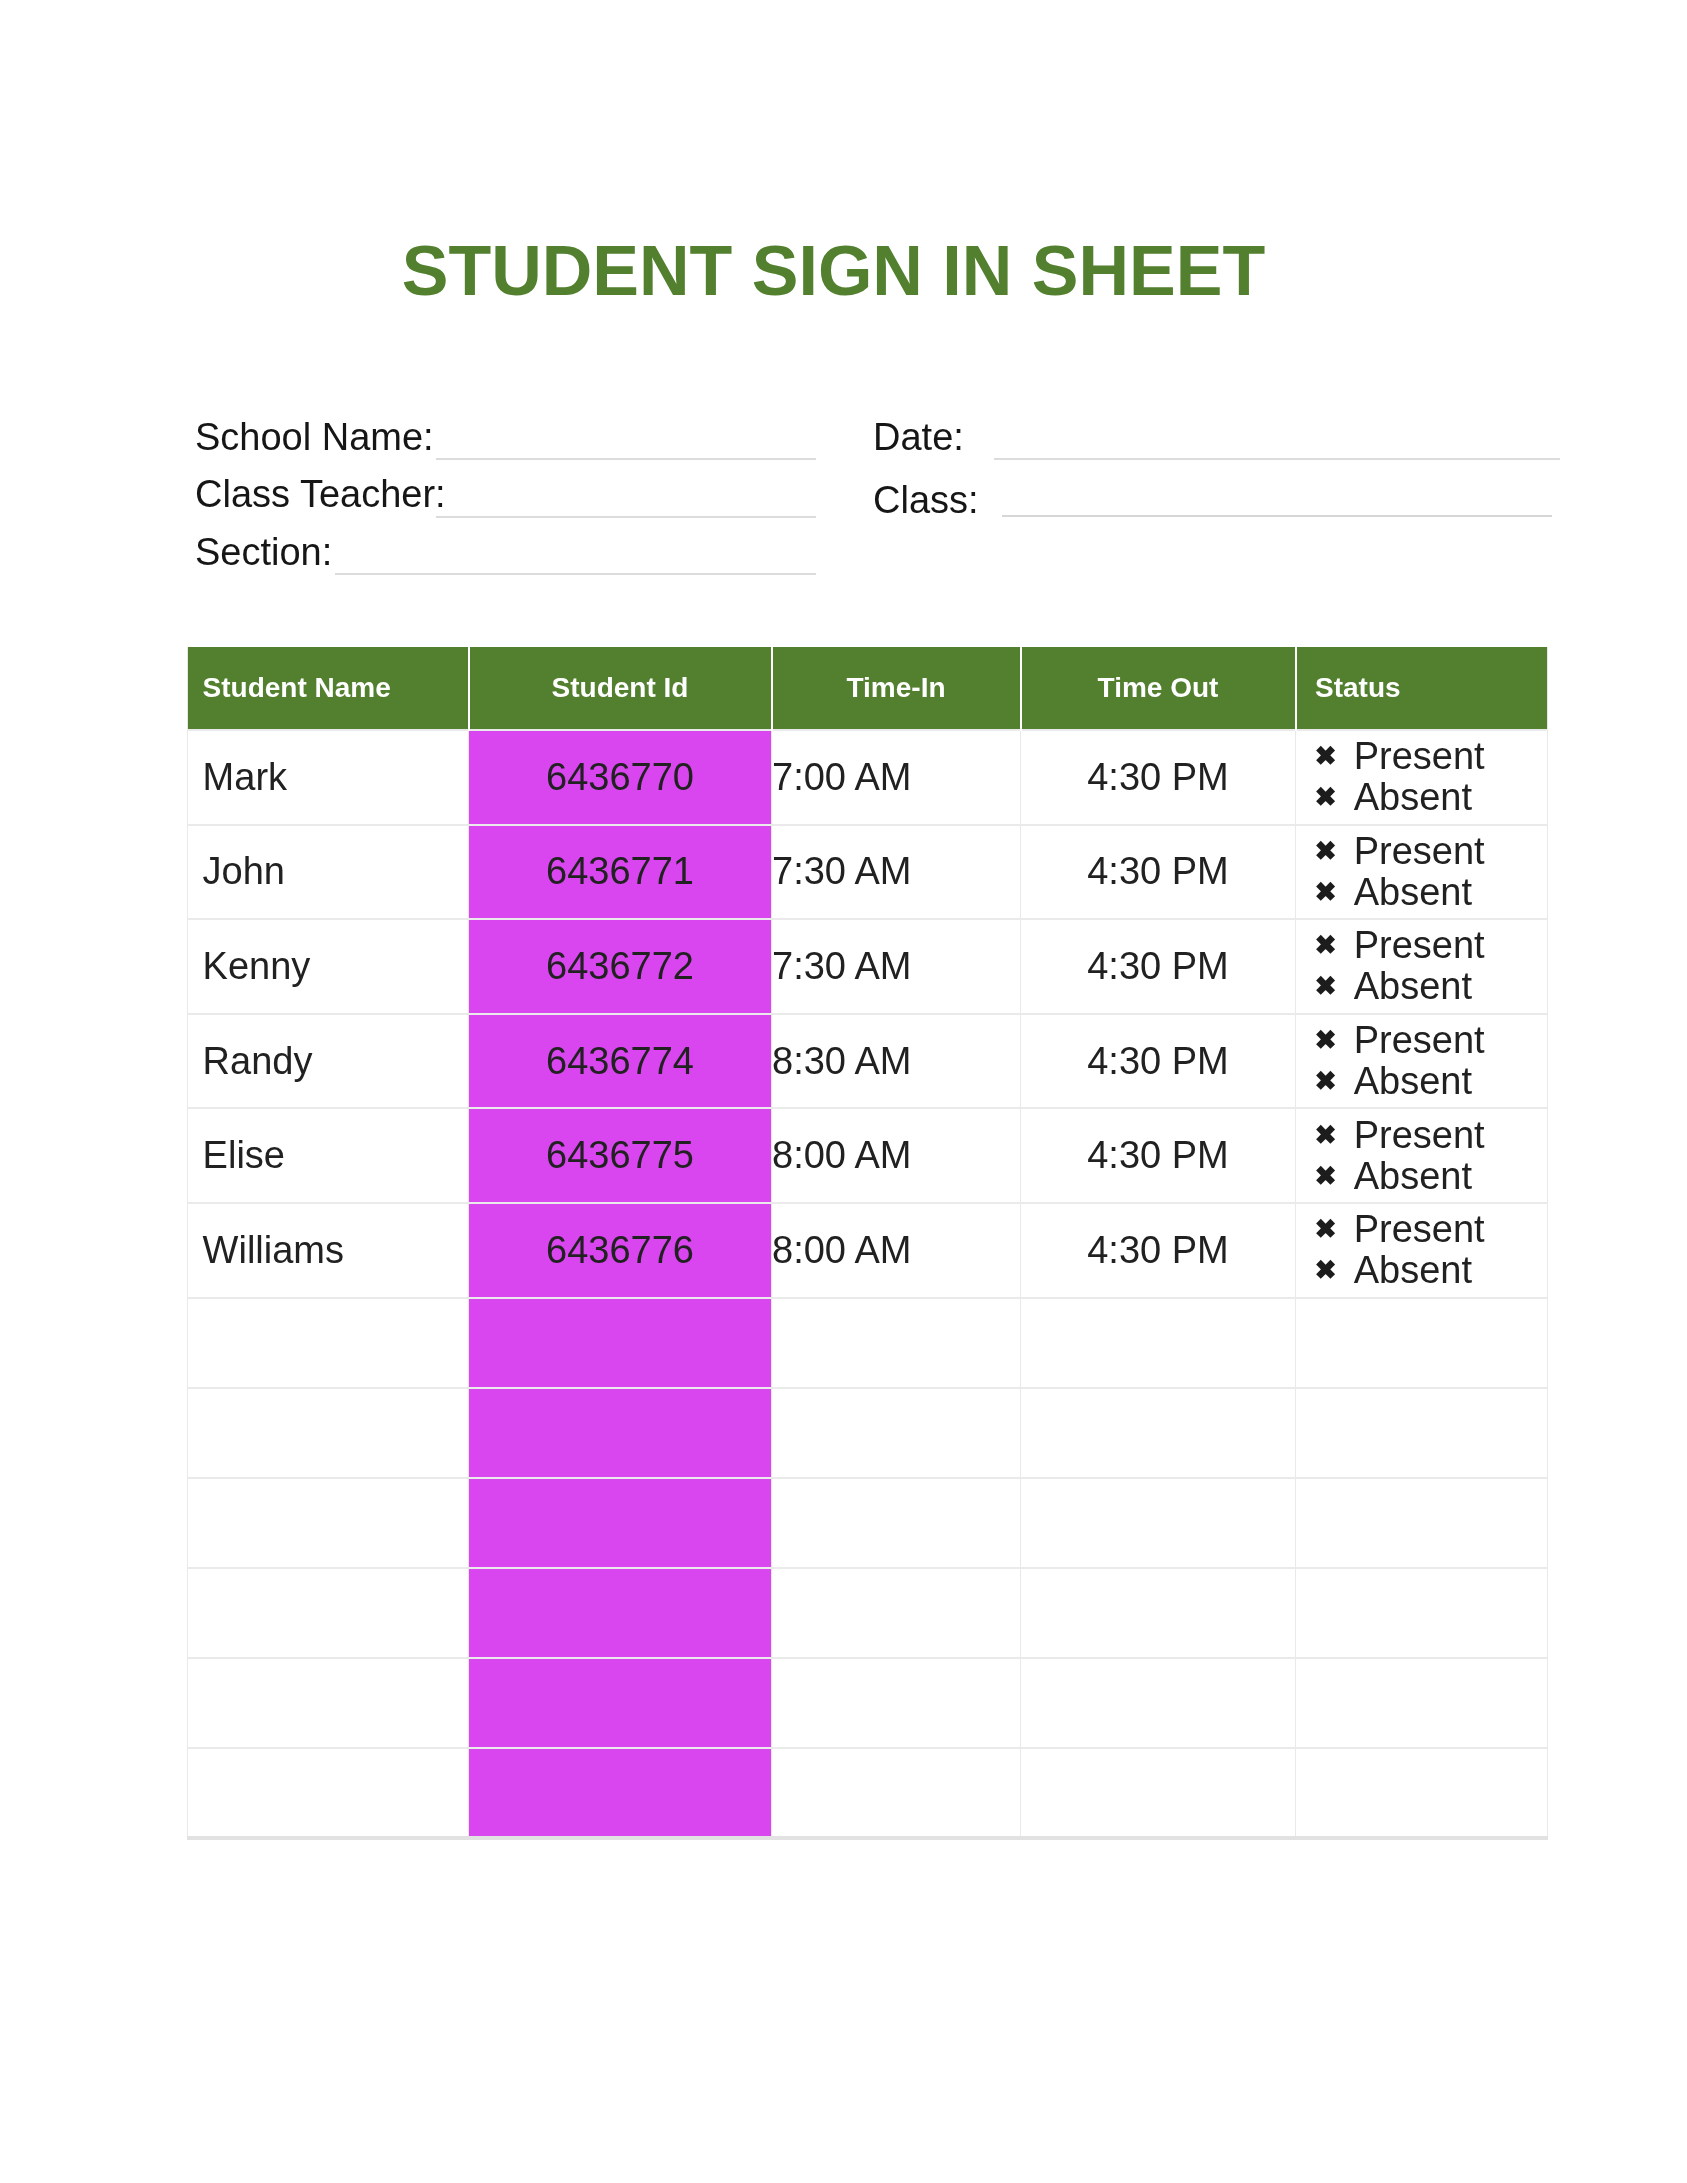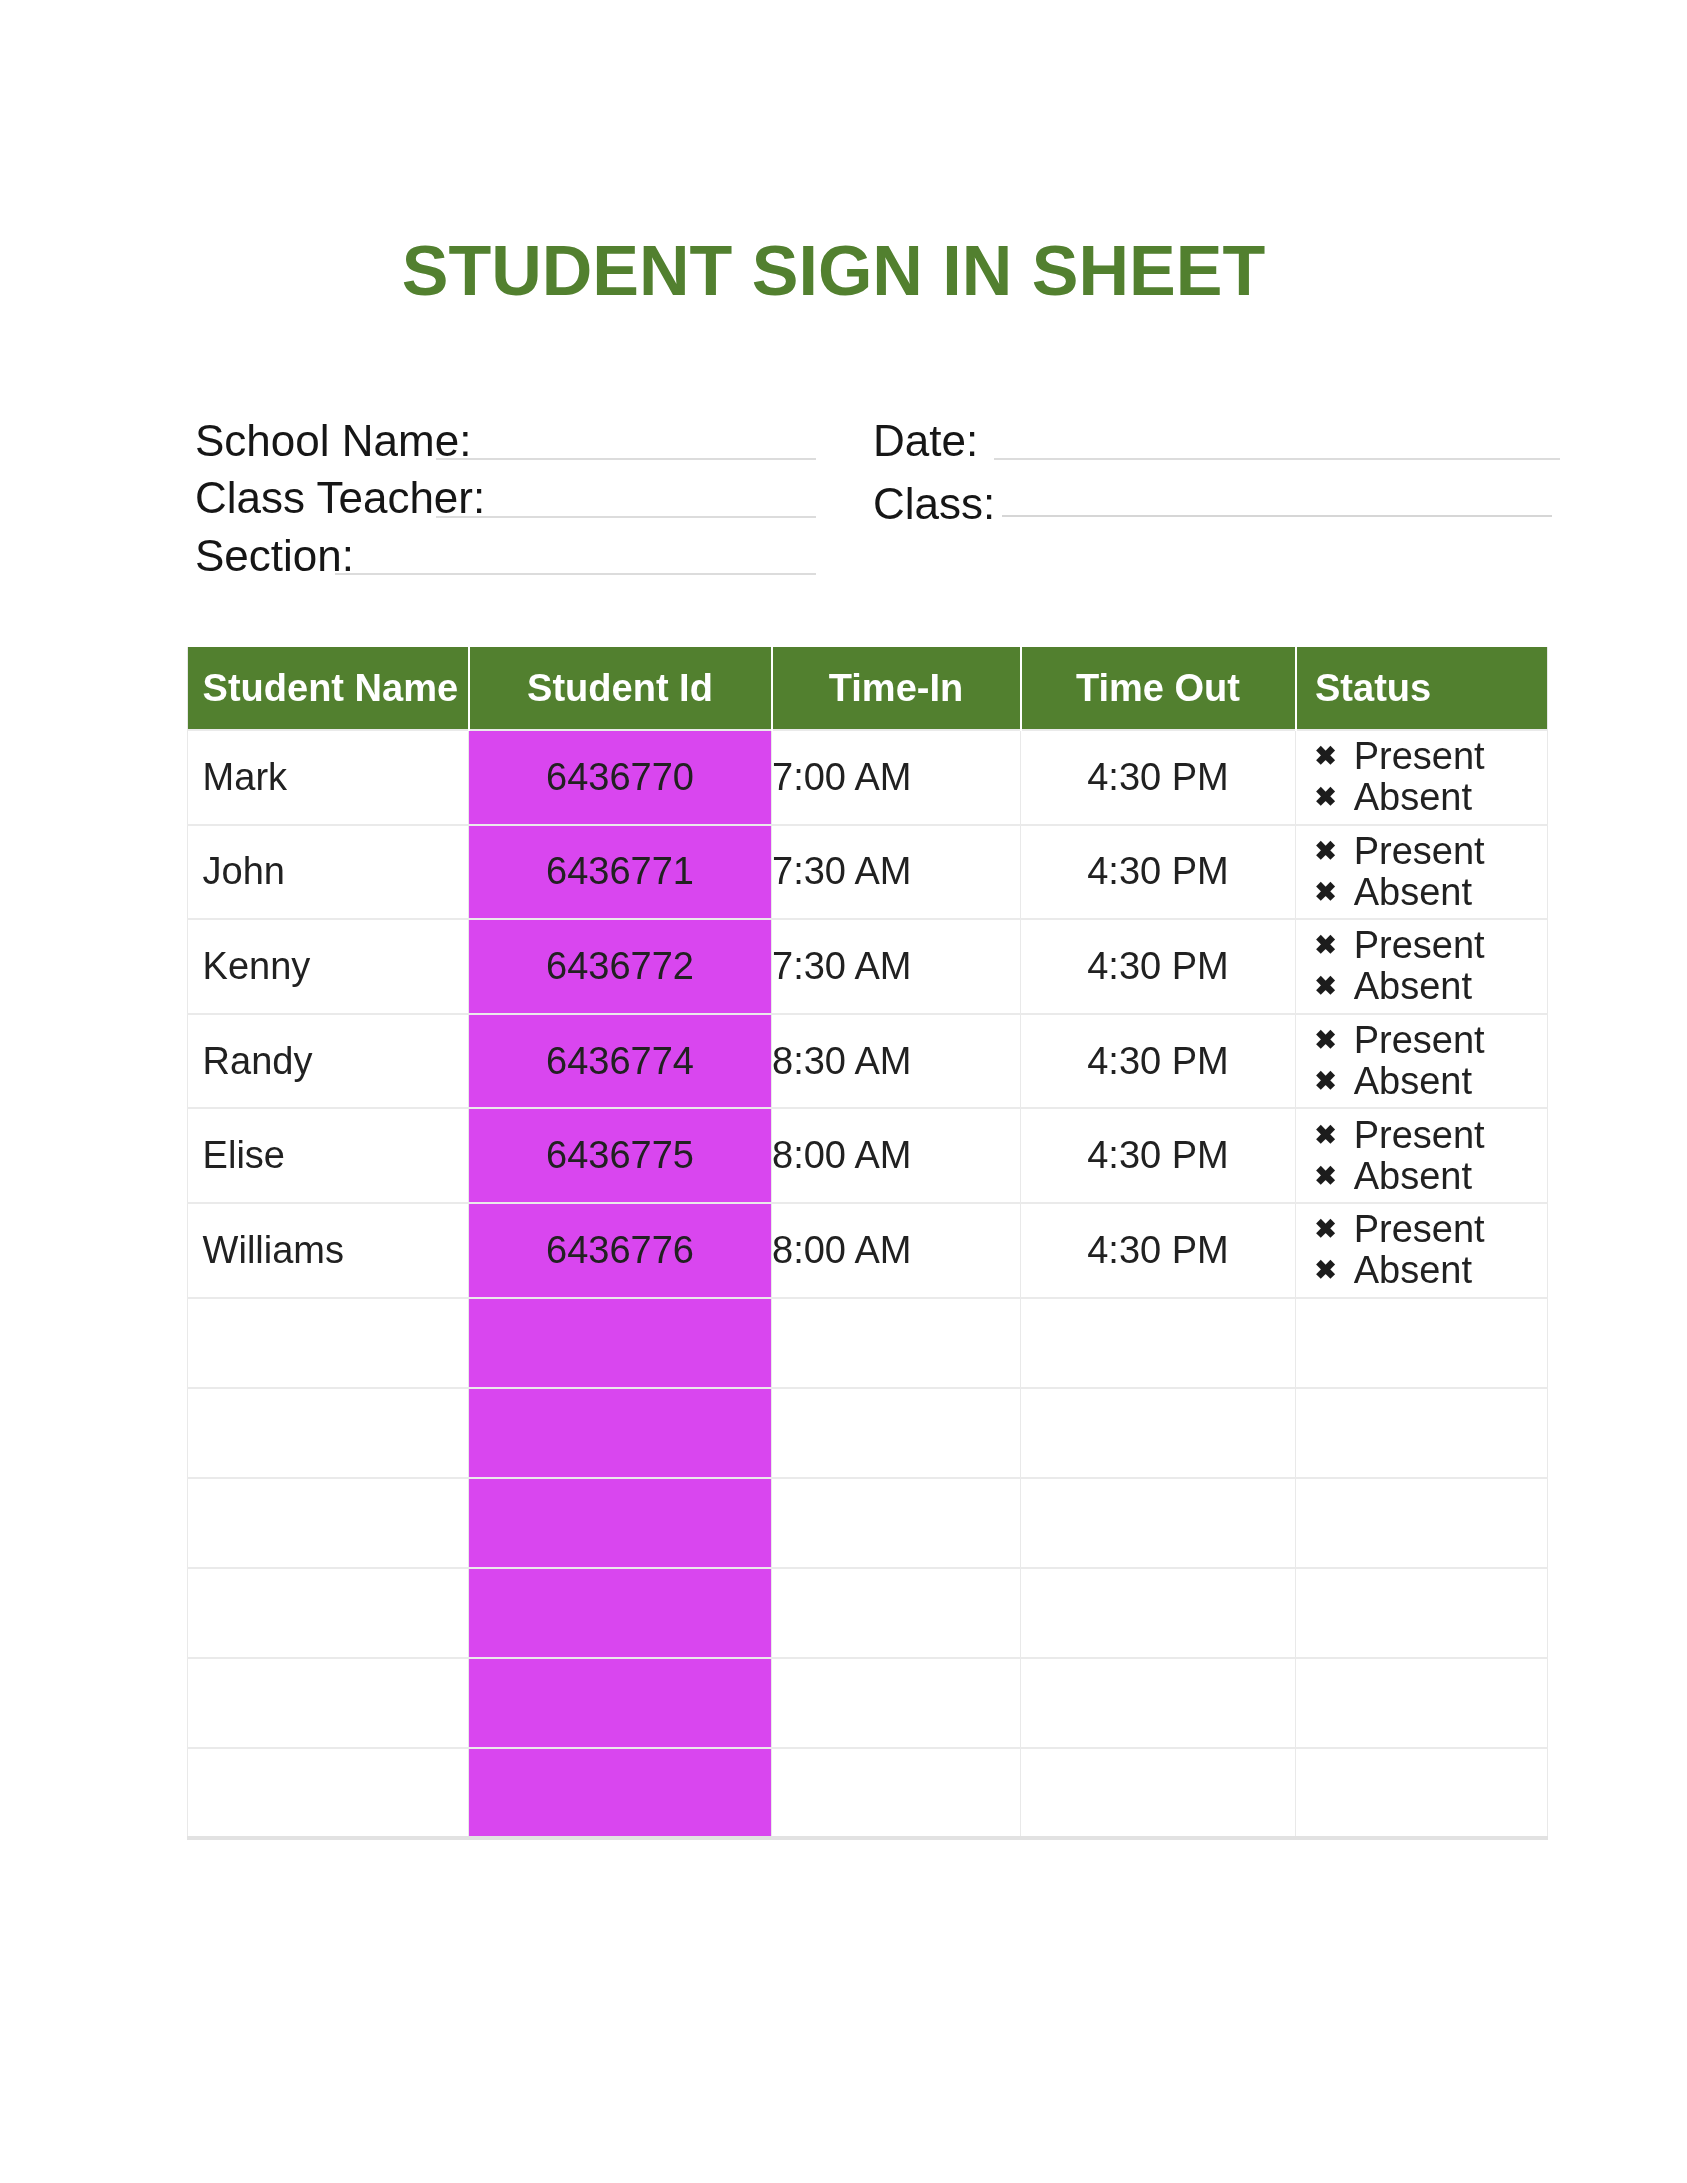--- a/index.html
+++ b/index.html
@@ -24,21 +24,21 @@
     font-weight: bold;
     letter-spacing: 0px;
     color: #52802f;
     line-height: 1.1;
     margin-top: 28px;
   }
 
   
   .form-label {
     position: absolute;
-    font-size: 44px;
+    font-size: 38px;
     color: #161616;
     line-height: 1.1;
     white-space: nowrap;
   }
   .fill-line {
     position: absolute;
     height: 0;
     border-bottom: 2px solid #dcdcdc;
   }
   .lbl-school  { left: 195px;  top: 417px; }
@@ -61,21 +61,21 @@
     width: 1361px;
     border-collapse: collapse;
     table-layout: fixed;
     border: 1.3px solid #e7e7e7;
     border-top: none;
     border-bottom: 4px solid #e2e2e2;
   }
   thead th {
     background: #52802f;
     color: #ffffff;
-    font-size: 38px;
+    font-size: 28px;
     font-weight: bold;
     height: 83px;
     vertical-align: middle;
     border-right: 2px solid #ffffff;
   }
   thead th:last-child { border-right: none; }
   th.c-name   { text-align: left;  padding-left: 14.6px; }
   th.c-id     { text-align: center; }
   th.c-in     { text-align: center; }
   th.c-out    { text-align: center; }

